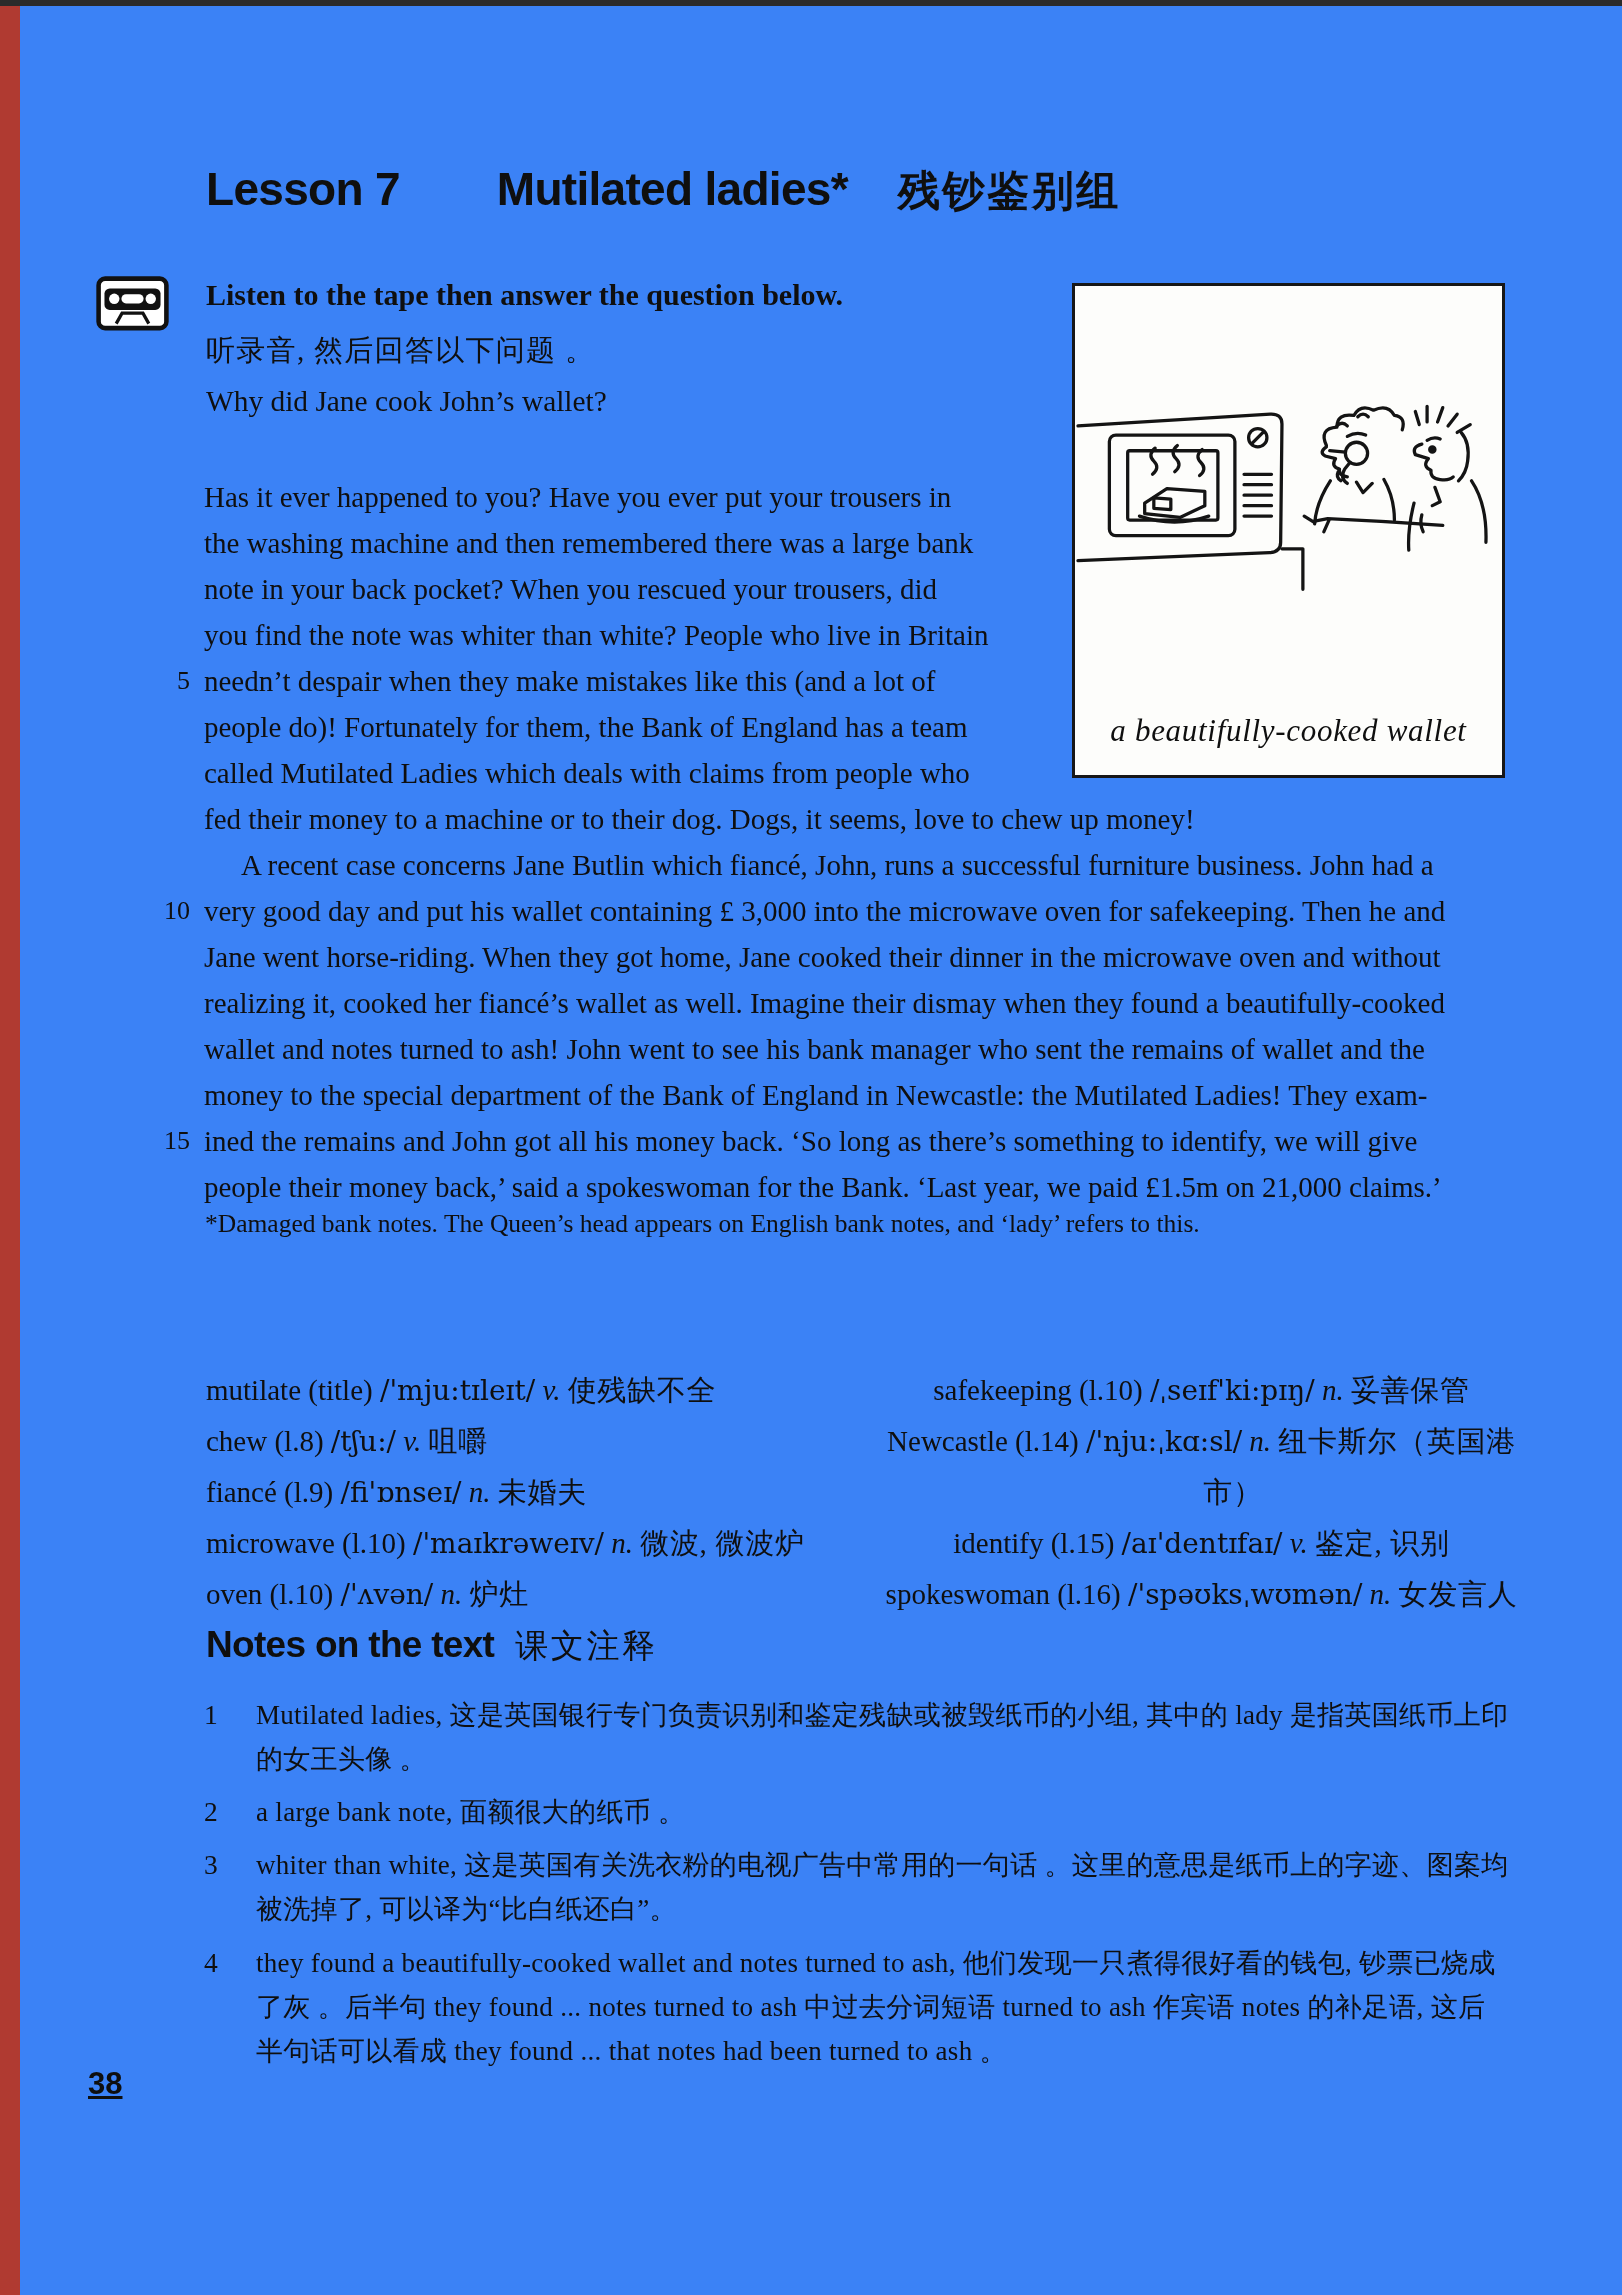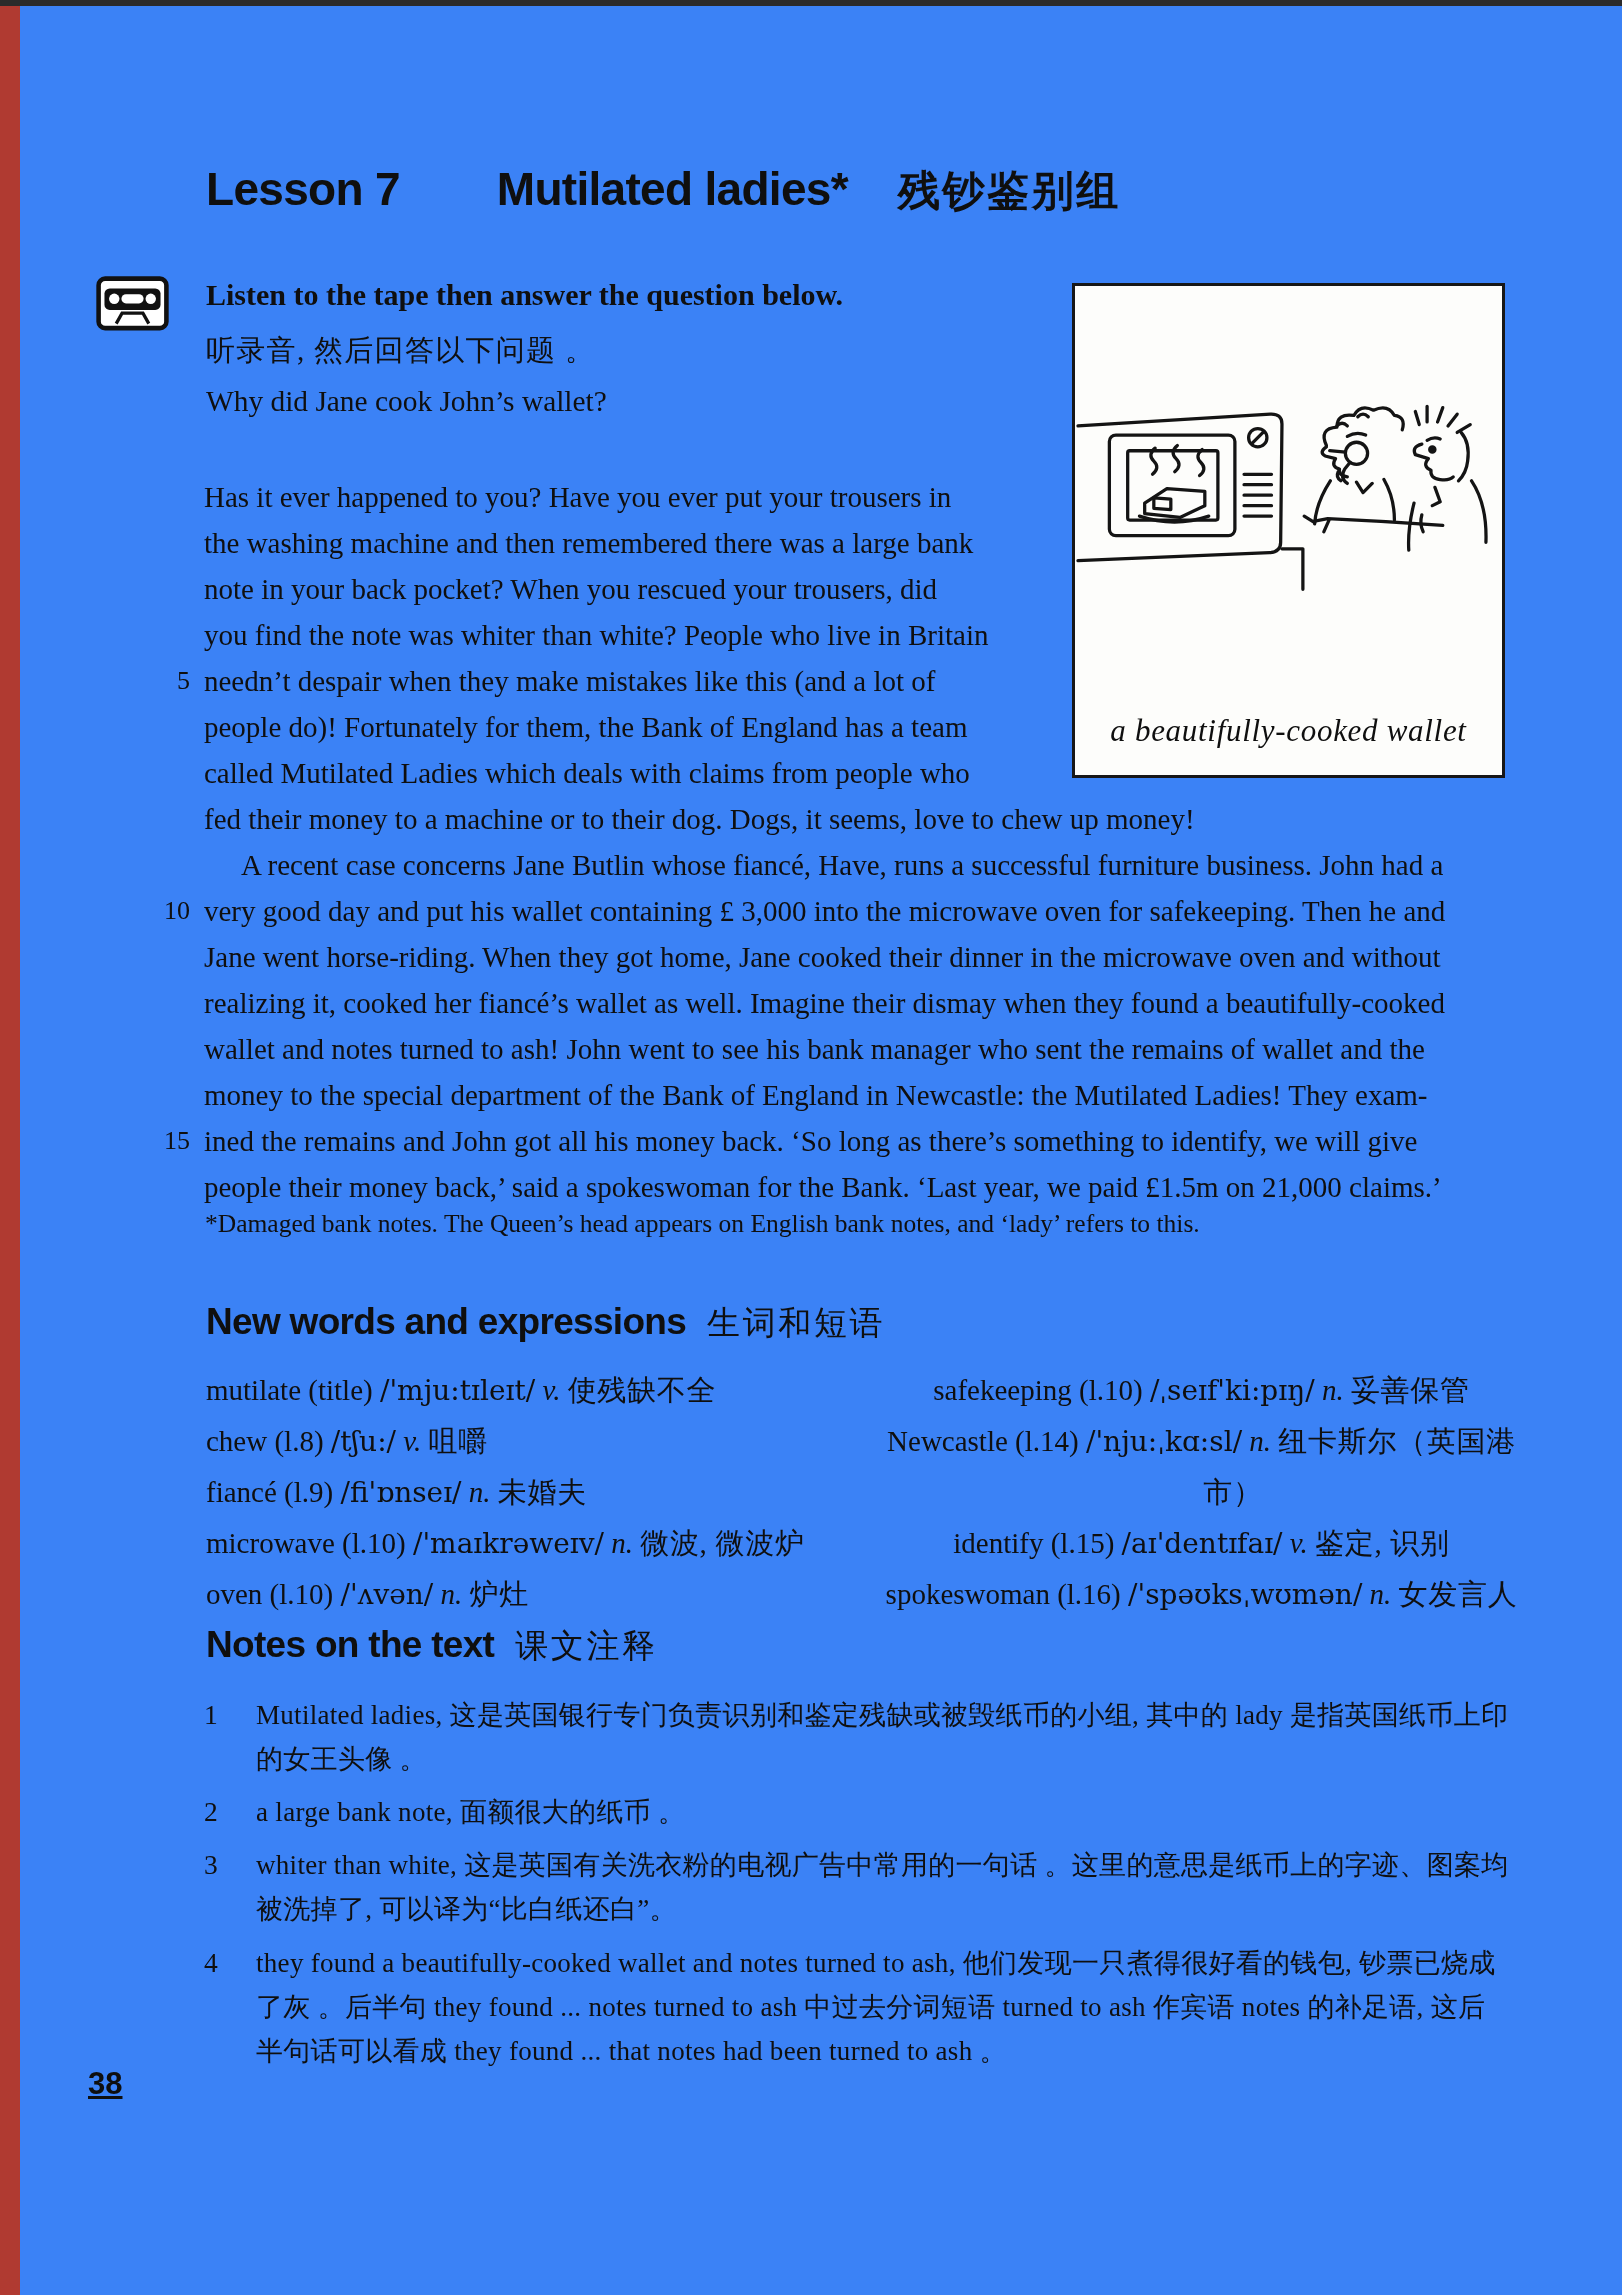--- a/index.html
+++ b/index.html
@@ -140,35 +140,31 @@
 
   <div class="passage">
       <div class="pline"><span class="line-text">Has it ever happened to you? Have you ever put your trousers in</span></div>
       <div class="pline"><span class="line-text">the washing machine and then remembered there was a large bank</span></div>
       <div class="pline"><span class="line-text">note in your back pocket? When you rescued your trousers, did</span></div>
       <div class="pline"><span class="line-text">you find the note was whiter than white? People who live in Britain</span></div>
       <div class="pline"><span class="line-num">5</span><span class="line-text">needn’t despair when they make mistakes like this (and a lot of</span></div>
       <div class="pline"><span class="line-text">people do)! Fortunately for them, the Bank of England has a team</span></div>
       <div class="pline"><span class="line-text">called Mutilated Ladies which deals with claims from people who</span></div>
       <div class="pline"><span class="line-text">fed their money to a machine or to their dog. Dogs, it seems, love to chew up money!</span></div>
-      <div class="pline indent"><span class="line-text">A recent case concerns Jane Butlin whose fiancé, Have, runs a successful furniture business. John had a</span></div>
+      <div class="pline indent"><span class="line-text">A recent case concerns Jane Butlin which fiancé, John, runs a successful furniture business. John had a</span></div>
       <div class="pline"><span class="line-num">10</span><span class="line-text">very good day and put his wallet containing £ 3,000 into the microwave oven for safekeeping. Then he and</span></div>
       <div class="pline"><span class="line-text">Jane went horse-riding. When they got home, Jane cooked their dinner in the microwave oven and without</span></div>
       <div class="pline"><span class="line-text">realizing it, cooked her fiancé’s wallet as well. Imagine their dismay when they found a beautifully-cooked</span></div>
       <div class="pline"><span class="line-text">wallet and notes turned to ash! John went to see his bank manager who sent the remains of wallet and the</span></div>
       <div class="pline"><span class="line-text">money to the special department of the Bank of England in Newcastle: the Mutilated Ladies! They exam-</span></div>
       <div class="pline"><span class="line-num">15</span><span class="line-text">ined the remains and John got all his money back. ‘So long as there’s something to identify, we will give</span></div>
       <div class="pline"><span class="line-text">people their money back,’ said a spokeswoman for the Bank. ‘Last year, we paid £1.5m on 21,000 claims.’</span></div>
     </div>
   <div class="footnote">*Damaged bank notes. The Queen’s head appears on English bank notes, and ‘lady’ refers to this.</div>
 
-  <div class="sec-head vocab-head">
-    <span class="h-en">New words and expressions</span>
-    <span class="h-zh">生词和短语</span>
-  </div>
   <div class="vocab-col vocab-left">
       <div class="ventry"><span class="v-en">mutilate (title)</span> <span class="v-ipa">/'mju:tɪleɪt/</span> <span class="v-pos">v.</span> <span class="v-zh">使残缺不全</span></div>
       <div class="ventry"><span class="v-en">chew (l.8)</span> <span class="v-ipa">/tʃu:/</span> <span class="v-pos">v.</span> <span class="v-zh">咀嚼</span></div>
       <div class="ventry"><span class="v-en">fiancé (l.9)</span> <span class="v-ipa">/fi'ɒnseɪ/</span> <span class="v-pos">n.</span> <span class="v-zh">未婚夫</span></div>
       <div class="ventry"><span class="v-en">microwave (l.10)</span> <span class="v-ipa">/'maɪkrəweɪv/</span> <span class="v-pos">n.</span> <span class="v-zh">微波, 微波炉</span></div>
       <div class="ventry"><span class="v-en">oven (l.10)</span> <span class="v-ipa">/'ʌvən/</span> <span class="v-pos">n.</span> <span class="v-zh">炉灶</span></div>
     </div>
   <div class="vocab-col vocab-right">
       <div class="ventry"><span class="v-en">safekeeping (l.10)</span> <span class="v-ipa">/ˌseɪf'ki:pɪŋ/</span> <span class="v-pos">n.</span> <span class="v-zh">妥善保管</span></div>
       <div class="ventry"><span class="v-en">Newcastle (l.14)</span> <span class="v-ipa">/'nju:ˌkɑ:sl/</span> <span class="v-pos">n.</span> <span class="v-zh">纽卡斯尔（英国港市）</span></div>

